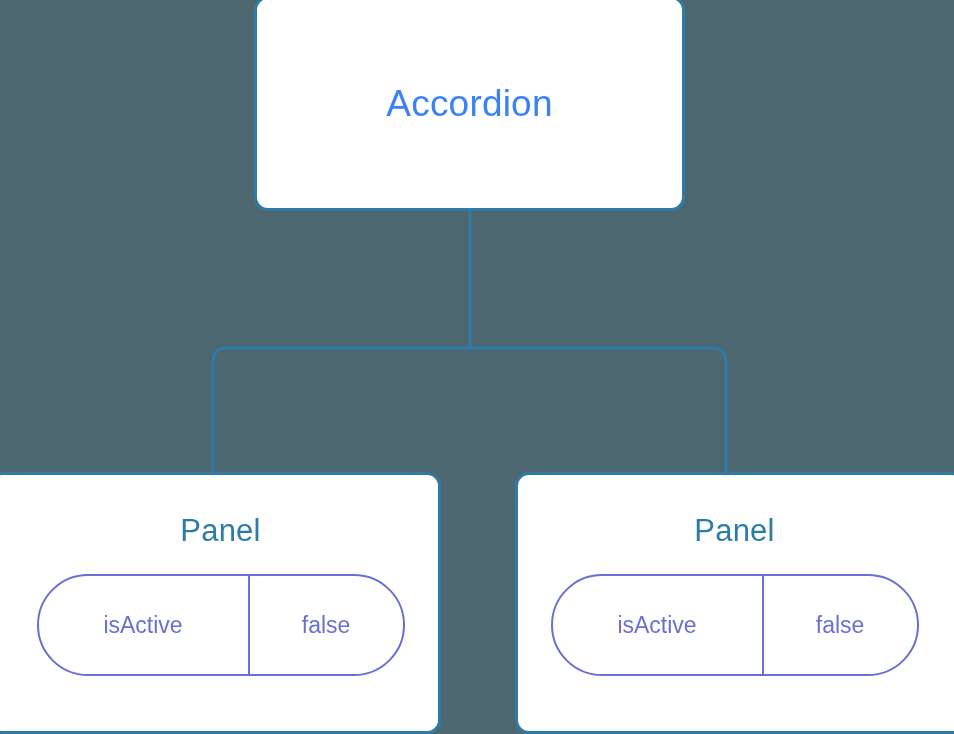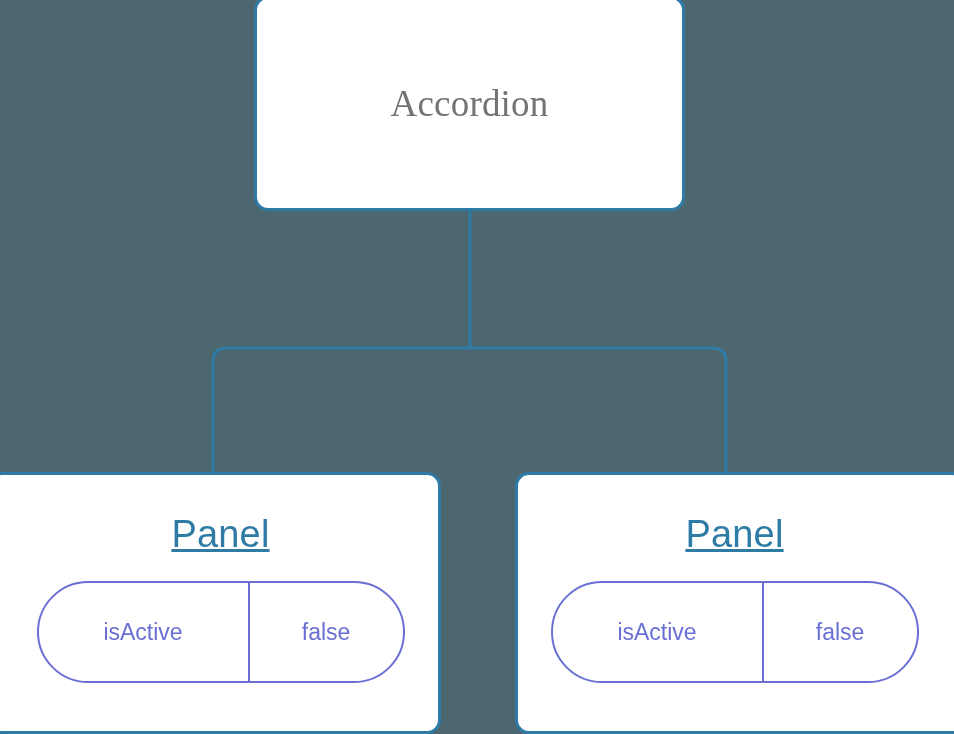--- a/index.html
+++ b/index.html
@@ -41,46 +41,44 @@
   
   .node-root {
     left: 254px;
     top: -4px;
     width: 431px;
     height: 215px;
     justify-content: center;
   }
   .node-root .node-title {
     font-size: 37px;
-    color: #737373;
+    color: #3b82f6;
     line-height: 1;
     letter-spacing: .2px;
-    font-family: Liberation Serif, serif;
   }
 
   
   .node-leaf {
     top: 472px;
     height: 262px;
     padding-top: 40px;
   }
   .node-leaf.leaf-left {
     left: -12px;
     width: 453px;
   }
   .node-leaf.leaf-right {
     left: 515px;
     width: 451px;
   }
   .node-leaf .node-title {
-    font-size: 38px;
+    font-size: 31px;
     color: #2E7BA6;
     line-height: 1;
     letter-spacing: .2px;
-    text-decoration: underline;
   }
   
   .leaf-left .node-inner  { margin-left: 12px; }
   .leaf-right .node-inner { margin-right: 12px; }
   .node-inner {
     display: flex;
     flex-direction: column;
     align-items: center;
     width: 100%;
   }

